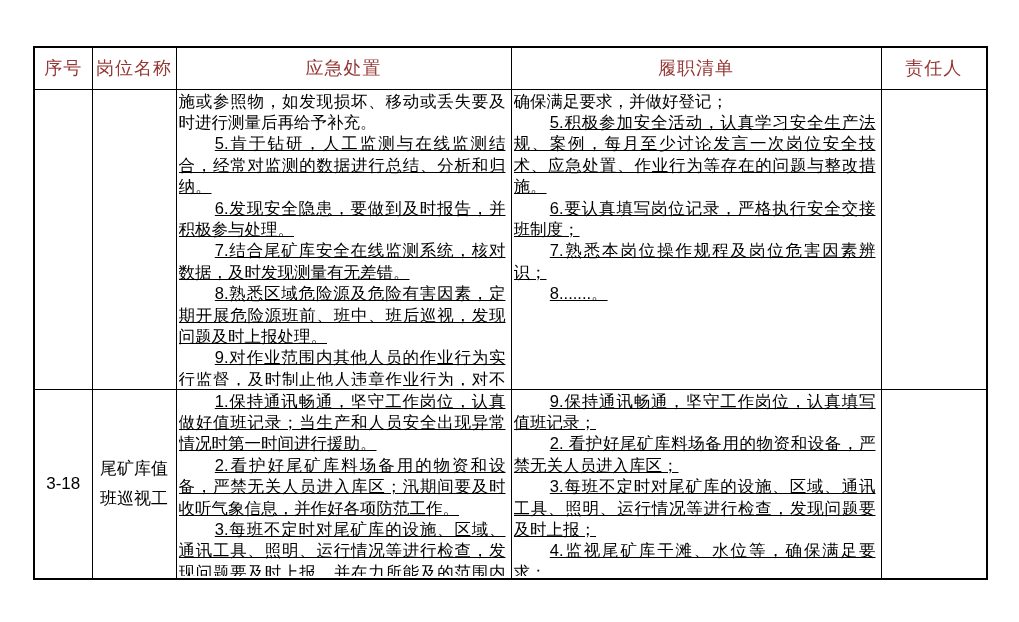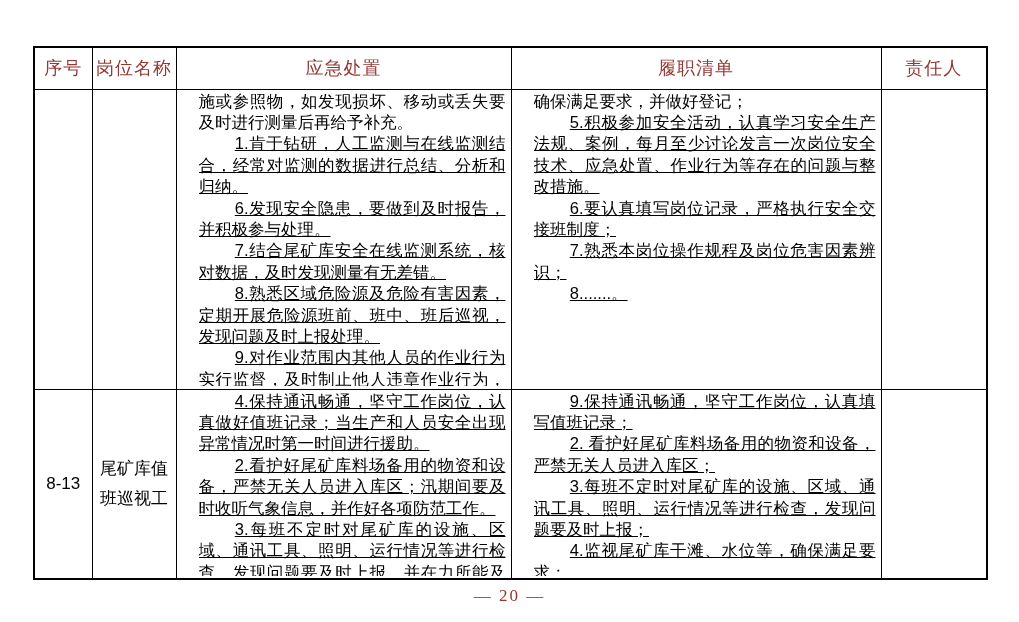--- a/index.html
+++ b/index.html
@@ -44,21 +44,21 @@
   tr.row-2 { height: 190px; }
   td.center-cell {
     text-align: center;
     vertical-align: middle;
     font-size: 17px;
     line-height: 30px;
     padding: 0 6px;
   }
   td.list-cell {
     vertical-align: top;
-    padding: 1px 5px 0 22px;
+    padding: 1px 5px 0 2px;
   }
   .cellwrap { overflow: hidden; }
   .cellwrap.h-row-1 { height: 295px; }
   .cellwrap.h-row-2 { height: 185px; }
   .para {
     font-size: 16.5px;
     line-height: 21.4px;
     text-align: justify;
     word-break: break-all;
   }
@@ -96,56 +96,55 @@
         <th>责任人</th>
       </tr>
     </thead>
     <tbody>
       <tr class="row-1">
         <td class="center-cell"></td>
         <td class="center-cell"></td>
         <td class="list-cell">
           <div class="cellwrap h-row-1">
               <p class="para">施或参照物，如发现损坏、移动或丢失要及时进行测量后再给予补充。</p>
-              <p class="para ind">1.肯于钻研，人工监测与在线监测结合，经常对监测的数据进行总结、分析和归纳。</p>
+              <p class="para ind">5.肯于钻研，人工监测与在线监测结合，经常对监测的数据进行总结、分析和归纳。</p>
               <p class="para ind">6.发现安全隐患，要做到及时报告，并积极参与处理。</p>
               <p class="para ind">7.结合尾矿库安全在线监测系统，核对数据，及时发现测量有无差错。</p>
               <p class="para ind">8.熟悉区域危险源及危险有害因素，定期开展危险源班前、班中、班后巡视，发现问题及时上报处理。</p>
               <p class="para ind">9.对作业范围内其他人员的作业行为实行监督，及时制止他人违章作业行为，对不听劝阻的及时上报车间班组。</p>
             </div>
         </td>
         <td class="list-cell">
           <div class="cellwrap h-row-1">
               <p class="para">确保满足要求，并做好登记；</p>
               <p class="para ind">5.积极参加安全活动，认真学习安全生产法规、案例，每月至少讨论发言一次岗位安全技术、应急处置、作业行为等存在的问题与整改措施。</p>
               <p class="para ind">6.要认真填写岗位记录，严格执行安全交接班制度；</p>
               <p class="para ind">7.熟悉本岗位操作规程及岗位危害因素辨识；</p>
               <p class="para ind">8.......。</p>
             </div>
         </td>
         <td class="center-cell"></td>
       </tr>
       <tr class="row-2">
-        <td class="center-cell">8-13</td>
+        <td class="center-cell">3-18</td>
         <td class="center-cell">尾矿库值班巡视工</td>
         <td class="list-cell">
           <div class="cellwrap h-row-2">
-              <p class="para ind">4.保持通讯畅通，坚守工作岗位，认真做好值班记录；当生产和人员安全出现异常情况时第一时间进行援助。</p>
+              <p class="para ind">1.保持通讯畅通，坚守工作岗位，认真做好值班记录；当生产和人员安全出现异常情况时第一时间进行援助。</p>
               <p class="para ind">2.看护好尾矿库料场备用的物资和设备，严禁无关人员进入库区；汛期间要及时收听气象信息，并作好各项防范工作。</p>
               <p class="para ind">3.每班不定时对尾矿库的设施、区域、通讯工具、照明、运行情况等进行检查，发现问题要及时上报，并在力所能及的范围内积</p>
             </div>
         </td>
         <td class="list-cell">
           <div class="cellwrap h-row-2">
               <p class="para ind">9.保持通讯畅通，坚守工作岗位，认真填写值班记录；</p>
               <p class="para ind">2. 看护好尾矿库料场备用的物资和设备，严禁无关人员进入库区；</p>
               <p class="para ind">3.每班不定时对尾矿库的设施、区域、通讯工具、照明、运行情况等进行检查，发现问题要及时上报；</p>
               <p class="para ind">4.监视尾矿库干滩、水位等，确保满足要求；</p>
             </div>
         </td>
         <td class="center-cell"></td>
       </tr>
     </tbody>
   </table>
 
-  <div class="footer-page-number">— 20 —</div>
 
 </div>
 
 </body></html>

